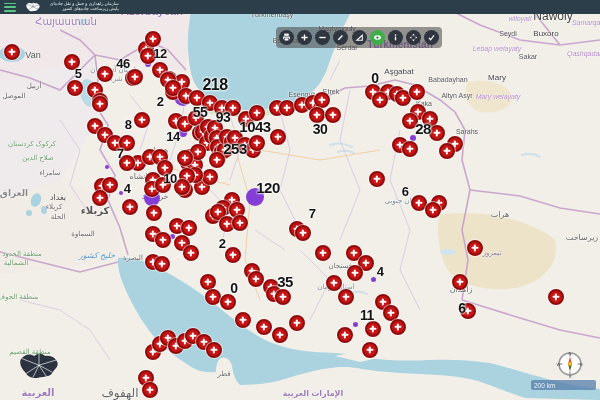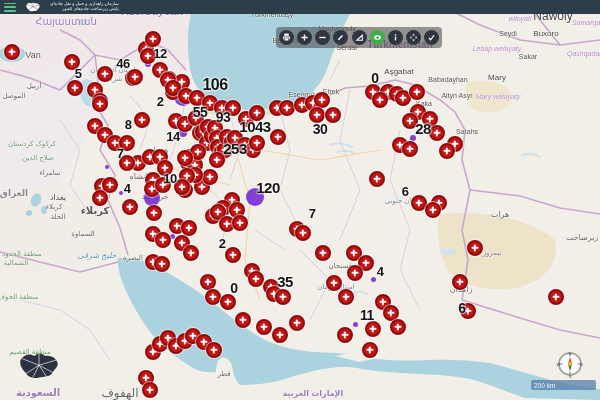--- a/index.html
+++ b/index.html
@@ -161,25 +161,25 @@
         <div class="place-label" style="left: 58px; top: 197px; color: rgb(68, 68, 68); font-size: 8px;">بغداد</div>
         <div class="place-label" style="left: 54px; top: 207px; color: rgb(102, 102, 102); font-size: 7px;">كربلاء</div>
         <div class="place-label" style="left: 58px; top: 217px; color: rgb(102, 102, 102); font-size: 7px;">الحلة</div>
         <div class="place-label" style="left: 95px; top: 210px; color: rgb(85, 85, 85); font-size: 10px; font-weight: bold;">كربلاء</div>
         <div class="place-label" style="left: 83px; top: 234px; color: rgb(102, 102, 102); font-size: 7px;">السماوة</div>
         <div class="place-label" style="left: 133px; top: 258px; color: rgb(102, 102, 102); font-size: 7px;">البصرة</div>
         <div class="place-label" style="left: 22px; top: 254px; color: rgb(106, 154, 106); font-size: 7px;">منطقة الحدود</div>
         <div class="place-label" style="left: 16px; top: 263px; color: rgb(106, 154, 106); font-size: 7px;">الشمالية</div>
         <div class="place-label" style="left: 18px; top: 297px; color: rgb(106, 154, 106); font-size: 7px;">منطقة الجوف</div>
         <div class="place-label" style="left: 30px; top: 352px; color: rgb(106, 154, 106); font-size: 7px;">منطقة القصيم</div>
-        <div class="place-label" style="left: 38px; top: 392px; color: rgb(157, 123, 184); font-size: 10px; font-weight: bold;">السعودية</div>
+        <div class="place-label" style="left: 38px; top: 392px; color: rgb(157, 123, 184); font-size: 10px; font-weight: bold;">العربية</div>
         <div class="place-label" style="left: 120px; top: 393px; color: rgb(102, 102, 102); font-size: 12px;">الهفوف</div>
         <div class="place-label" style="left: 224px; top: 374px; color: rgb(102, 102, 102); font-size: 7px;">قطر</div>
         <div class="place-label" style="left: 313px; top: 393px; color: rgb(157, 123, 184); font-size: 8px; font-weight: bold;">الإمارات العربية</div>
-        <div class="place-label" style="left: 97px; top: 255px; color: rgb(91, 155, 191); font-size: 8px; font-style: italic;">خلیج شرقی</div>
+        <div class="place-label" style="left: 97px; top: 255px; color: rgb(91, 155, 191); font-size: 8px; font-style: italic;">خلیج کشور</div>
       </div>
     <div id="marker-layer">
         <div class="purple-marker" style="left: 174px; top: 88px; width: 18px; height: 18px;"></div>
         <div class="purple-marker" style="left: 201px; top: 125px; width: 10px; height: 10px;"></div>
         <div class="purple-marker" style="left: 211px; top: 150px; width: 14px; height: 14px;"></div>
         <div class="purple-marker" style="left: 144px; top: 190px; width: 16px; height: 16px;"></div>
         <div class="purple-marker" style="left: 246px; top: 188px; width: 18px; height: 18px;"></div>
         <div class="purple-marker" style="left: 145px; top: 61px; width: 6px; height: 6px;"></div>
         <div class="purple-marker" style="left: 181px; top: 120px; width: 10px; height: 10px;"></div>
         <div class="purple-marker" style="left: 186px; top: 163px; width: 10px; height: 10px;"></div>
@@ -343,21 +343,21 @@
         <div class="red-marker" style="left: 160px; top: 330px;"></div>
         <div class="red-marker" style="left: 168px; top: 338px;"></div>
         <div class="red-marker" style="left: 177px; top: 333px;"></div>
         <div class="red-marker" style="left: 185px; top: 328px;"></div>
         <div class="red-marker" style="left: 196px; top: 334px;"></div>
         <div class="red-marker" style="left: 142px; top: 382px;"></div>
         <div class="red-marker" style="left: 206px; top: 342px;"></div>
         <div class="cluster-count" style="left: 78px; top: 73px; font-size: 13px;">5</div>
         <div class="cluster-count" style="left: 123px; top: 63px; font-size: 13px;">46</div>
         <div class="cluster-count" style="left: 160px; top: 53px; font-size: 13px;">12</div>
-        <div class="cluster-count" style="left: 215px; top: 85px; font-size: 16px;">106</div>
+        <div class="cluster-count" style="left: 215px; top: 85px; font-size: 16px;">218</div>
         <div class="cluster-count" style="left: 160px; top: 101px; font-size: 13px;">2</div>
         <div class="cluster-count" style="left: 200px; top: 112px; font-size: 14px;">55</div>
         <div class="cluster-count" style="left: 223px; top: 117px; font-size: 14px;">93</div>
         <div class="cluster-count" style="left: 255px; top: 126px; font-size: 15px;">1043</div>
         <div class="cluster-count" style="left: 320px; top: 129px; font-size: 14px;">30</div>
         <div class="cluster-count" style="left: 128px; top: 124px; font-size: 13px;">8</div>
         <div class="cluster-count" style="left: 173px; top: 136px; font-size: 13px;">14</div>
         <div class="cluster-count" style="left: 120px; top: 153px; font-size: 13px;">7</div>
         <div class="cluster-count" style="left: 235px; top: 148px; font-size: 15px;">253</div>
         <div class="cluster-count" style="left: 170px; top: 178px; font-size: 13px;">10</div>

